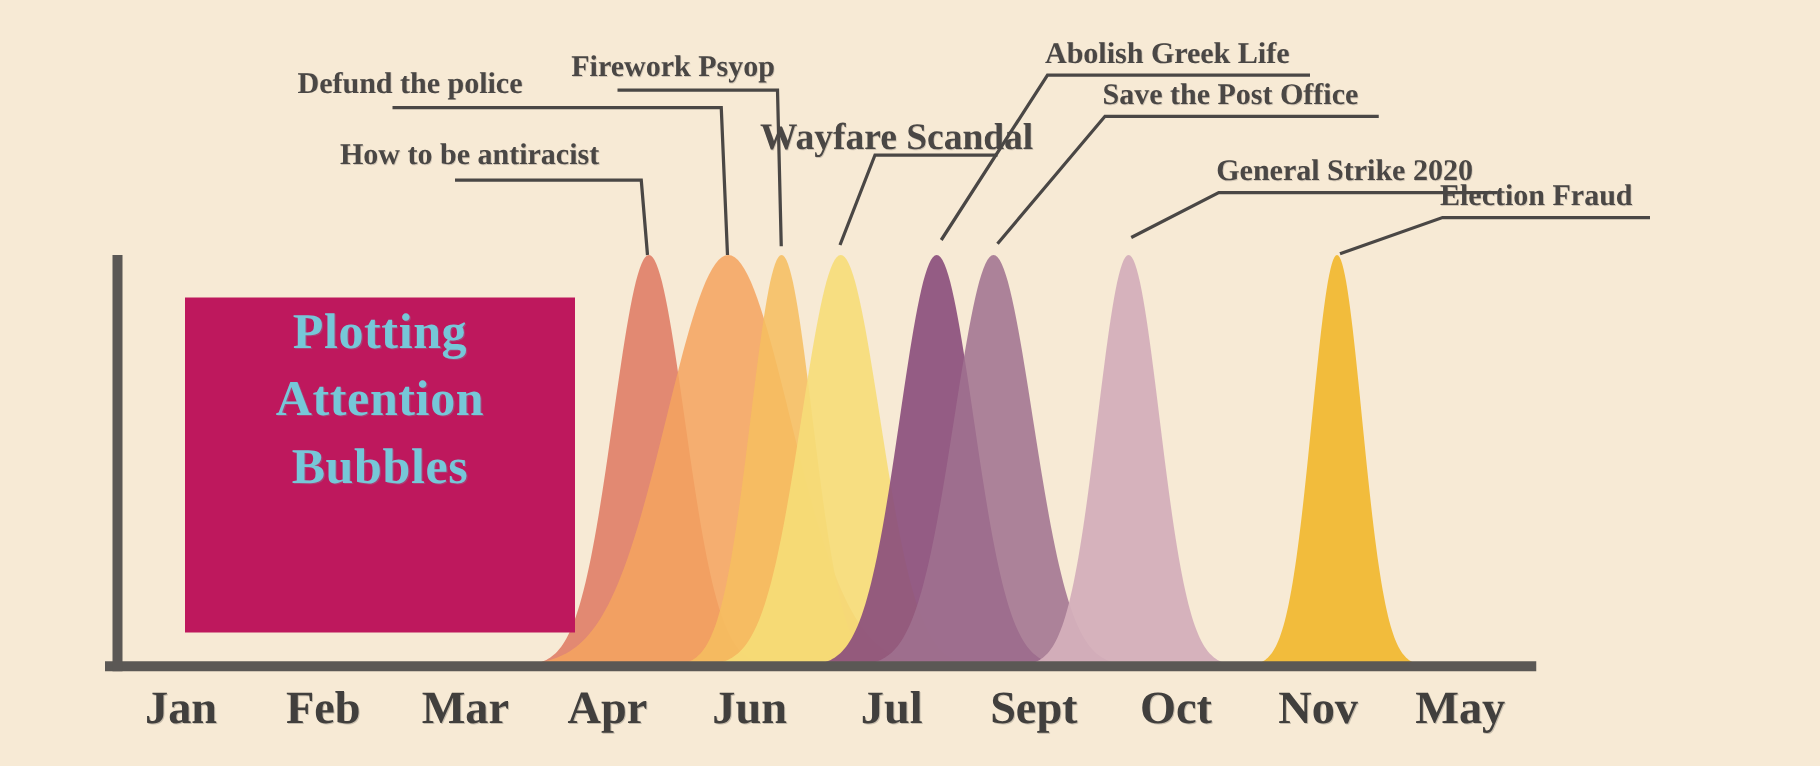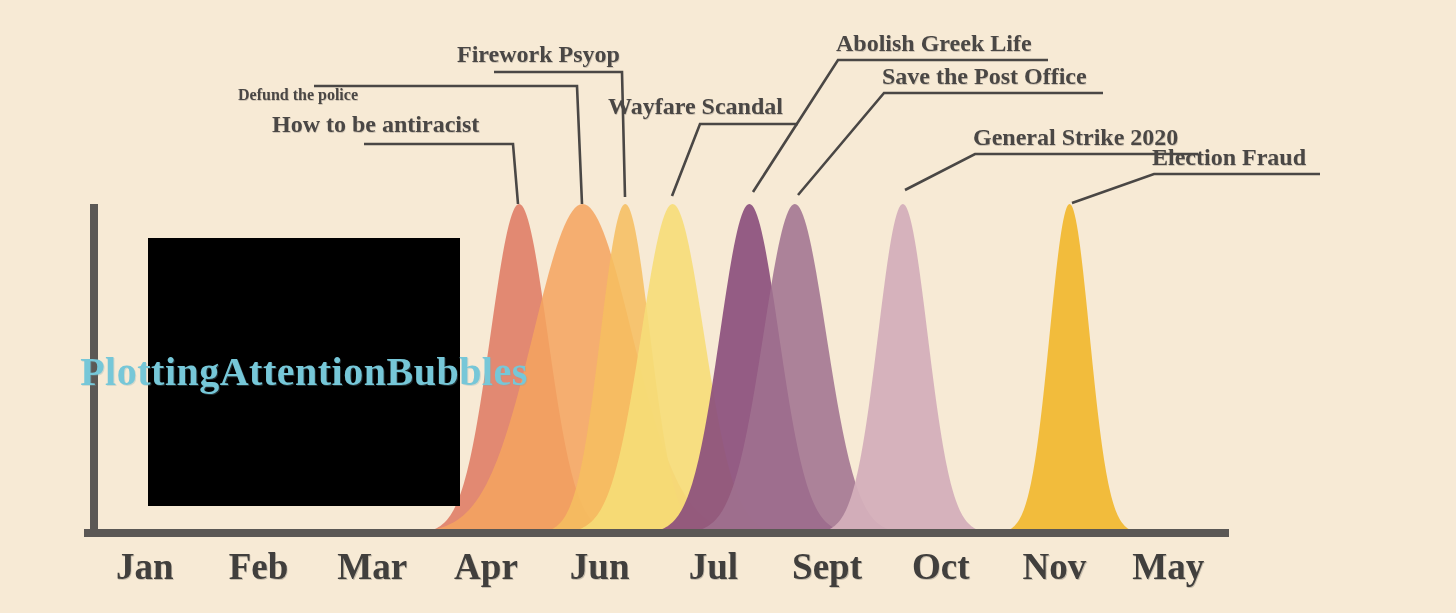--- a/index.html
+++ b/index.html
@@ -17,25 +17,25 @@
   }
   #chart-svg{
     position:absolute;left:0;top:0;
     width:1456px;height:613px;
   }
   
   #title-box{
     position:absolute;
     left:148px;top:238px;
     width:312px;height:268px;
-    background:#000000;
+    background:#be185d;
     display:flex;
-    flex-direction:row;
+    flex-direction:column;
     align-items:center;
-    justify-content:center;
+    justify-content:flex-start;
     z-index:4;
   }
   #title-box .tline{
     color:#76c7d8;
     font-family:"Liberation Serif", serif;
     font-weight:bold;
     font-size:40px;
     line-height:54px;
     letter-spacing:0.5px;
     text-shadow:1px 1px 0 rgba(120,170,180,.28);
@@ -103,23 +103,23 @@
   </svg>
 
   <div id="title-box">
     <span class="tline">Plotting</span>
     <span class="tline">Attention</span>
     <span class="tline">Bubbles</span>
   </div>
 
   <div id="annotations-layer">
       <div class="anno" style="left: 272px; top: 111px; font-size: 24px;"><span>How to be antiracist</span></div>
-      <div class="anno" style="left: 238px; top: 54px; font-size: 16px; margin-top: 32px;"><span>Defund the police</span></div>
+      <div class="anno" style="left: 238px; top: 54px; font-size: 24px;"><span>Defund the police</span></div>
       <div class="anno" style="left: 457px; top: 41px; font-size: 24px;"><span>Firework Psyop</span></div>
-      <div class="anno" style="left: 608px; top: 93px; font-size: 24px;"><span>Wayfare Scandal</span></div>
+      <div class="anno" style="left: 608px; top: 93px; font-size: 30px;"><span>Wayfare Scandal</span></div>
       <div class="anno" style="left: 836px; top: 30px; font-size: 24px;"><span>Abolish Greek Life</span></div>
       <div class="anno" style="left: 882px; top: 63px; font-size: 24px; text-align: right;"><span>Save the Post Office</span></div>
       <div class="anno" style="left: 973px; top: 124px; font-size: 24px;"><span>General Strike 2020</span></div>
       <div class="anno" style="left: 1152px; top: 144px; font-size: 24px;"><span>Election Fraud</span></div>
     </div>
 
   <div id="months">
       <div class="m">Jan</div>
       <div class="m">Feb</div>
       <div class="m">Mar</div>

